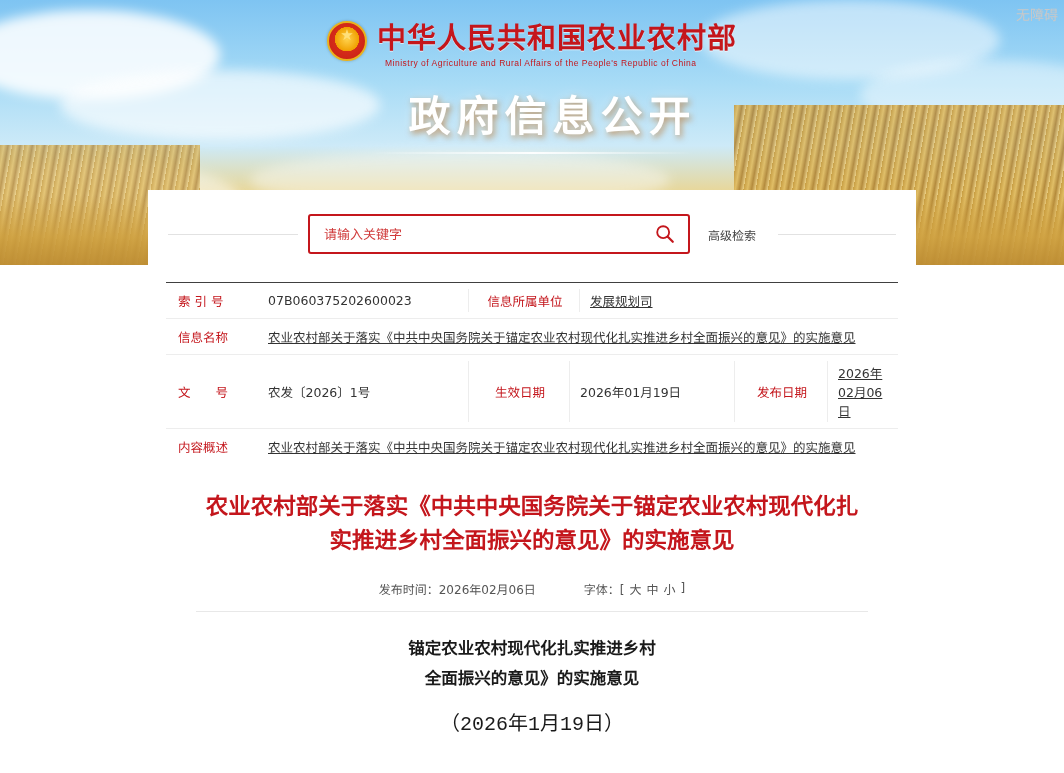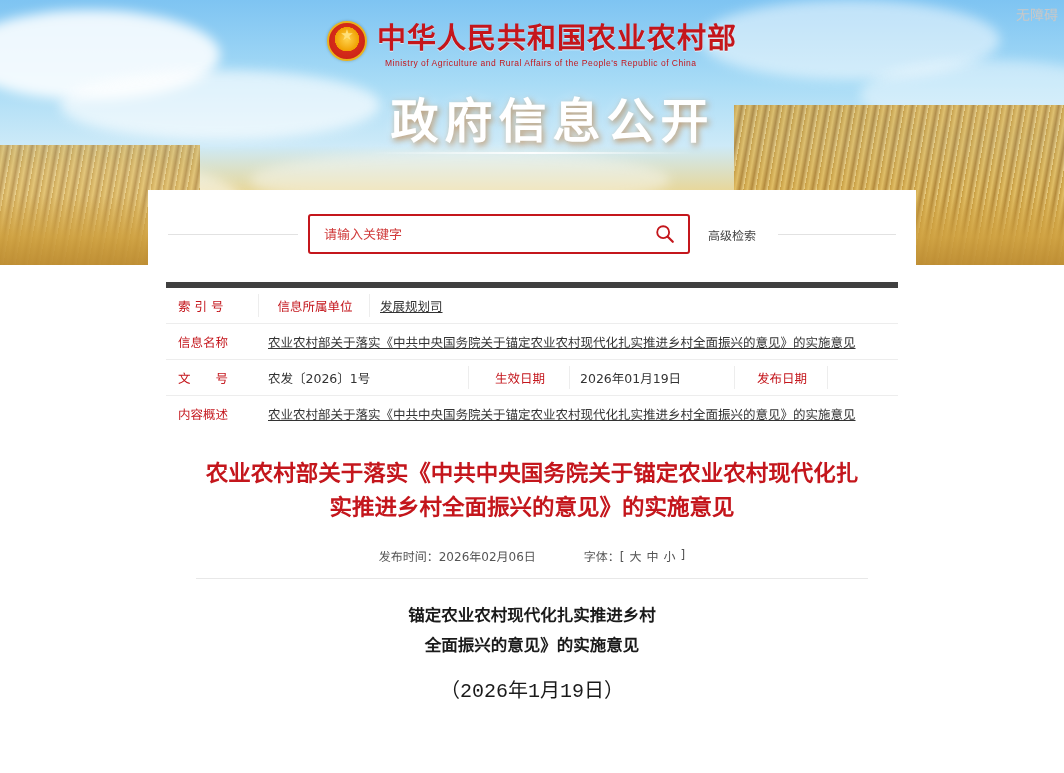--- a/index.html
+++ b/index.html
@@ -87,21 +87,21 @@
     white-space: nowrap;
     margin-left: 8px;
   }
   .ministry-text { display: flex; flex-direction: column; align-items: flex-start; }
 
   .banner-title {
     position: absolute;
     top: 82px; left: 0; right: 0;
     text-align: center;
     color: #ffffff;
-    font-size: 48px;
+    font-size: 42px;
     font-weight: 700;
     letter-spacing: 6px;
     font-family: "DejaVu Sans", "Liberation Sans", sans-serif;
     text-shadow: 2px 3px 6px rgba(180,90,0,.55), 0 0 14px rgba(255,255,255,.35);
     padding-left: 41px;
   }
   .banner-underline {
     position: absolute;
     top: 152px; left: 50%; transform: translateX(-50%);
     width: 322px; height: 2px;
@@ -161,21 +161,21 @@
   .adv-search {
     font-size: 12px; color: #444;
     white-space: nowrap;
     cursor: pointer;
     font-family: "DejaVu Sans", "Liberation Sans", sans-serif;
   }
 
   
   .meta {
     margin: 4px 18px 0 18px;
-    border-top: 6px solid #404040;
+    border-top: 1px solid #404040;
     font-size: 12.5px;
     color: #333;
     font-family: "DejaVu Sans", "Liberation Sans", sans-serif;
   }
   .meta-row {
     display: flex;
     border-bottom: 1px solid #ededed;
     min-height: 33px;
     align-items: stretch;
   }
@@ -279,20 +279,21 @@
       </button>
     </div>
 
     <div class="adv-search" data-name="advanced-search-link">高级检索</div>
   </div>
 
   <div class="meta" data-name="document-meta-table">
 
     <div class="meta-row" data-name="table-row">
       <div class="mk w1" data-name="meta-key">索 引 号</div>
+      <div class="mv" style="width:210px" data-name="meta-value">07B060375202600023</div>
       <div class="sep" data-name="cell-divider"></div>
       <div class="mk" style="width:110px;justify-content:center" data-name="meta-key">信息所属单位</div>
       <div class="sep" data-name="cell-divider"></div>
       <div class="mv grow" data-name="meta-value">发展规划司</div>
     </div>
 
     <div class="meta-row" data-name="table-row">
       <div class="mk w1" data-name="meta-key">信息名称</div>
       <div class="mv grow" data-name="meta-value">农业农村部关于落实《中共中央国务院关于锚定农业农村现代化扎实推进乡村全面振兴的意见》的实施意见</div>
     </div>
@@ -300,20 +301,21 @@
     <div class="meta-row" data-name="table-row">
       <div class="mk w1" data-name="meta-key">文　　号</div>
       <div class="mv" style="width:210px" data-name="meta-value">农发〔2026〕1号</div>
       <div class="sep" data-name="cell-divider"></div>
       <div class="mk" style="width:100px;justify-content:center" data-name="meta-key">生效日期</div>
       <div class="sep" data-name="cell-divider"></div>
       <div class="mv" style="width:164px" data-name="meta-value">2026年01月19日</div>
       <div class="sep" data-name="cell-divider"></div>
       <div class="mk" style="width:92px;justify-content:center" data-name="meta-key">发布日期</div>
       <div class="sep" data-name="cell-divider"></div>
+      <div class="mv grow" data-name="meta-value">2026年02月06日</div>
     </div>
 
     <div class="meta-row" style="border-bottom:none" data-name="table-row">
       <div class="mk w1" data-name="meta-key">内容概述</div>
       <div class="mv grow" data-name="meta-value">农业农村部关于落实《中共中央国务院关于锚定农业农村现代化扎实推进乡村全面振兴的意见》的实施意见</div>
     </div>
   </div>
 
   <div class="article" data-name="article">
     <div class="art-title" data-name="article-title">农业农村部关于落实《中共中央国务院关于锚定农业农村现代化扎实推进乡村全面振兴的意见》的实施意见</div>

